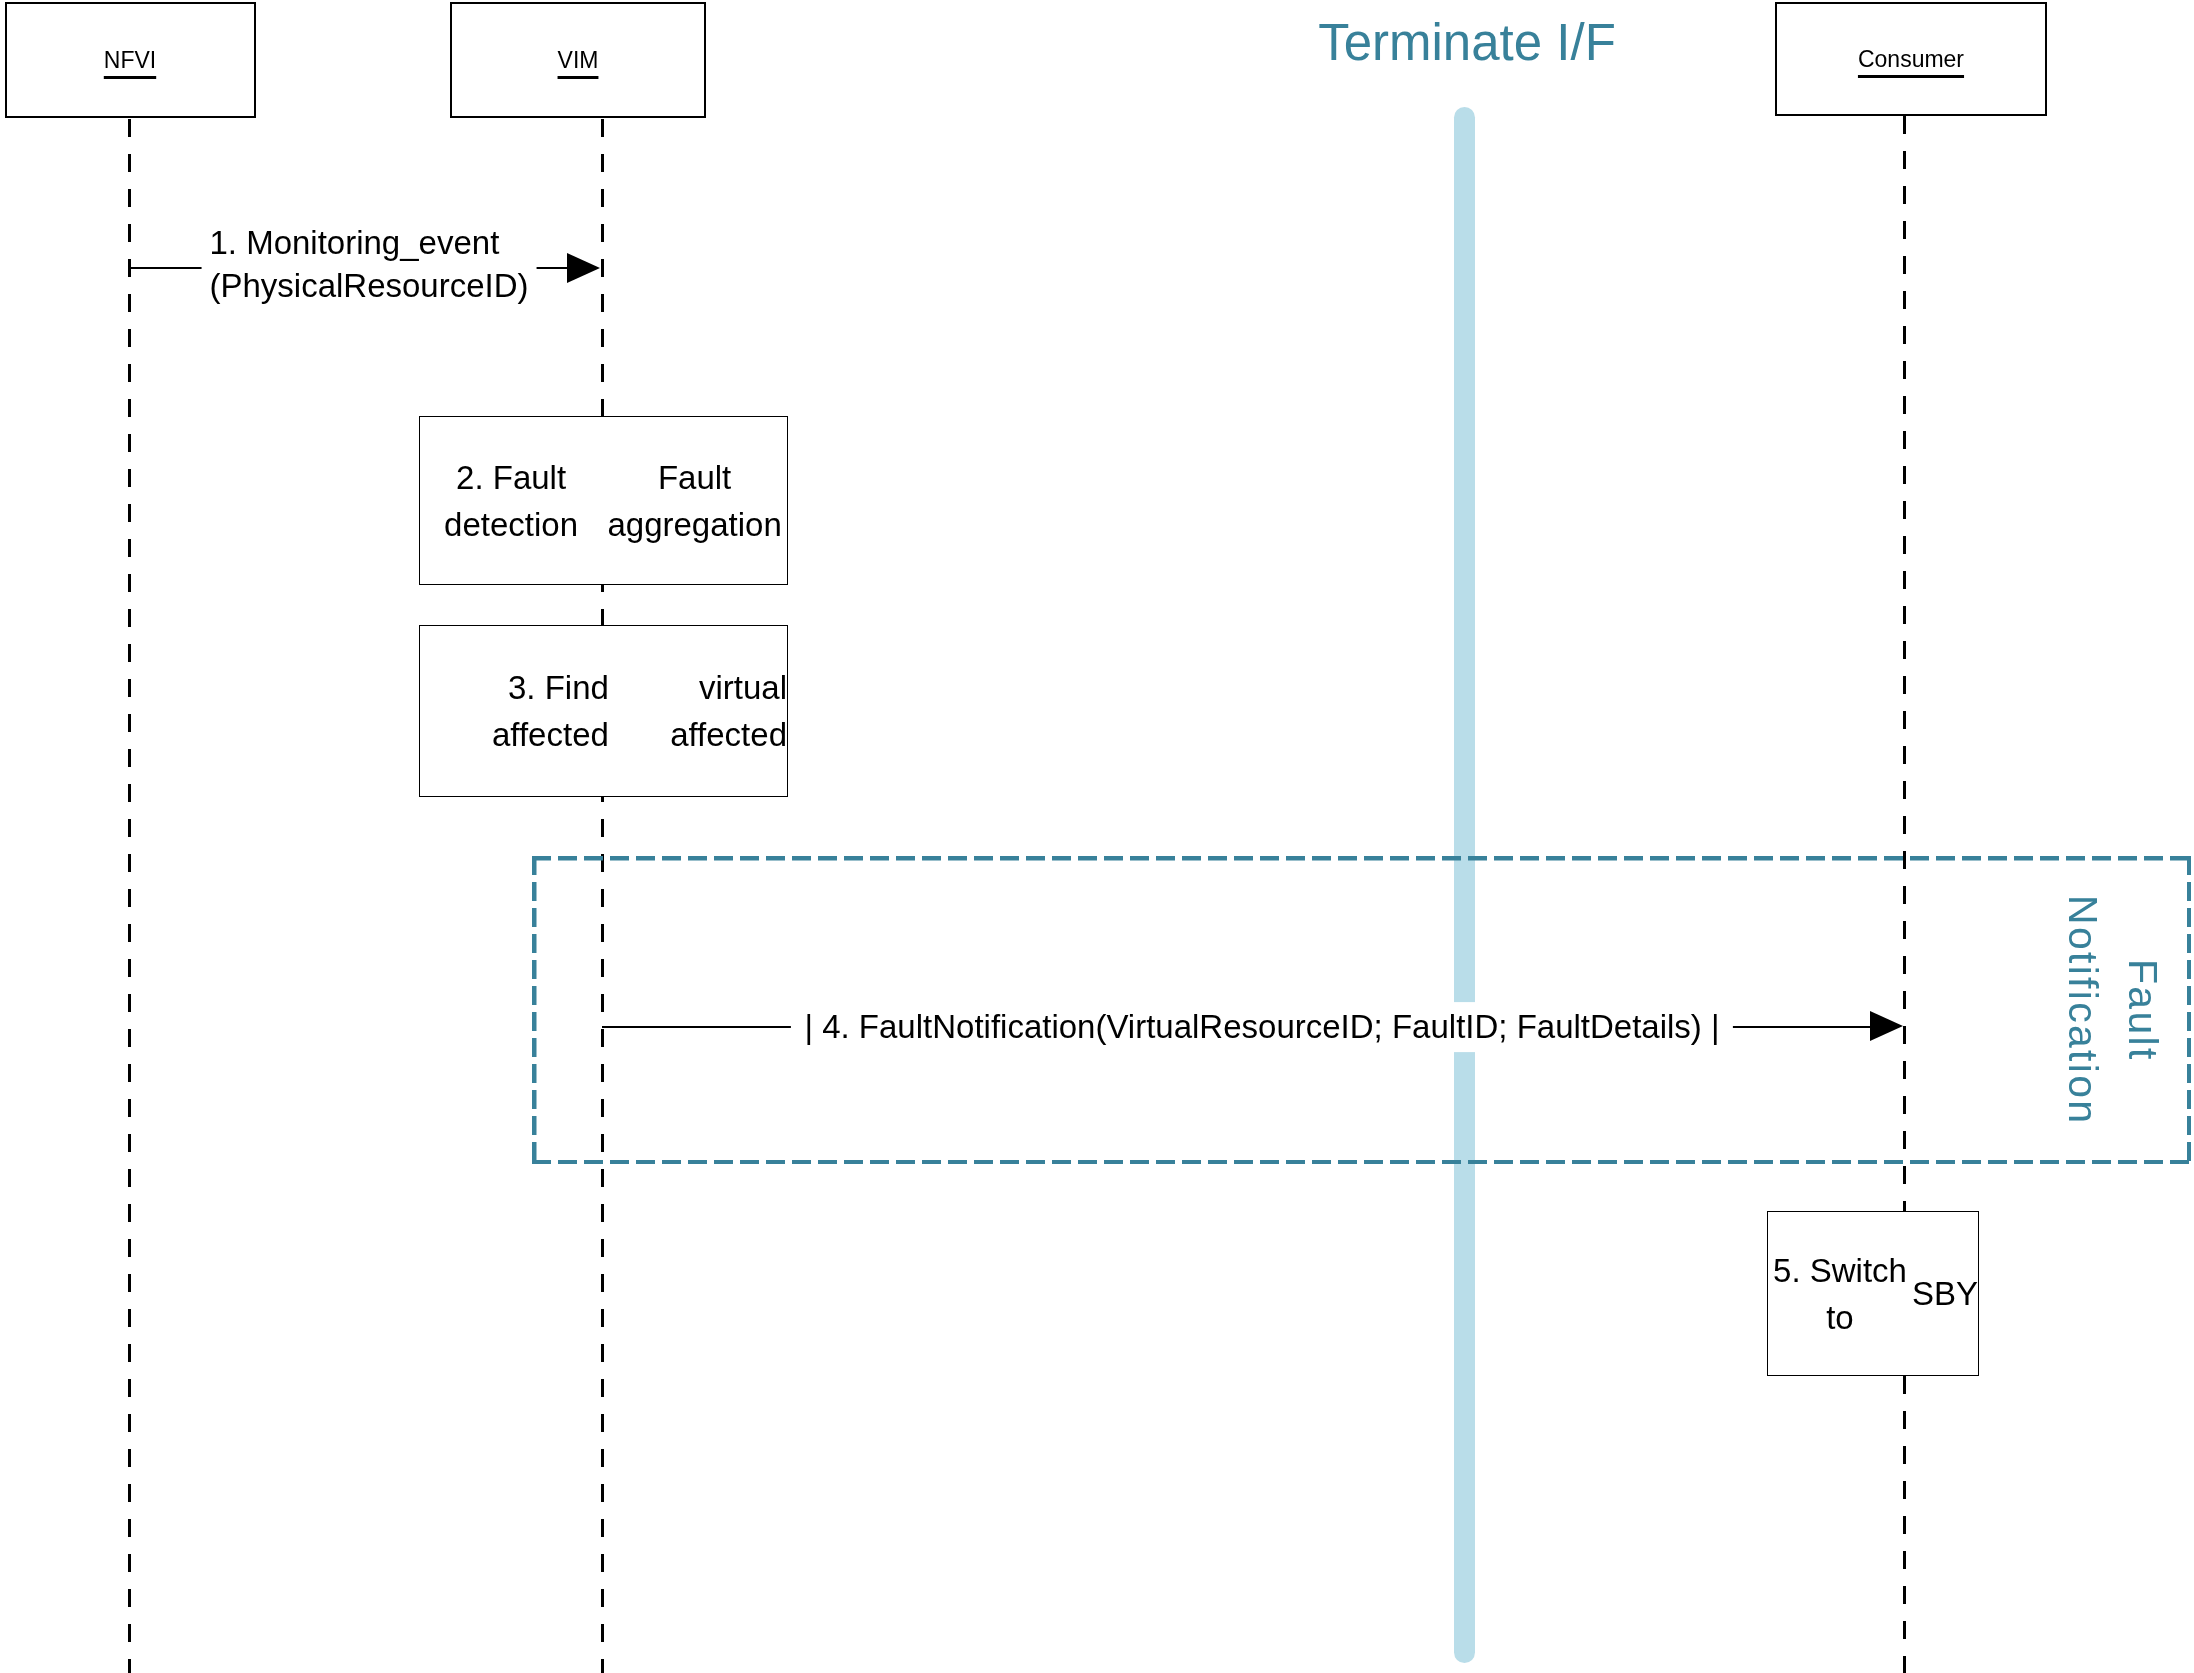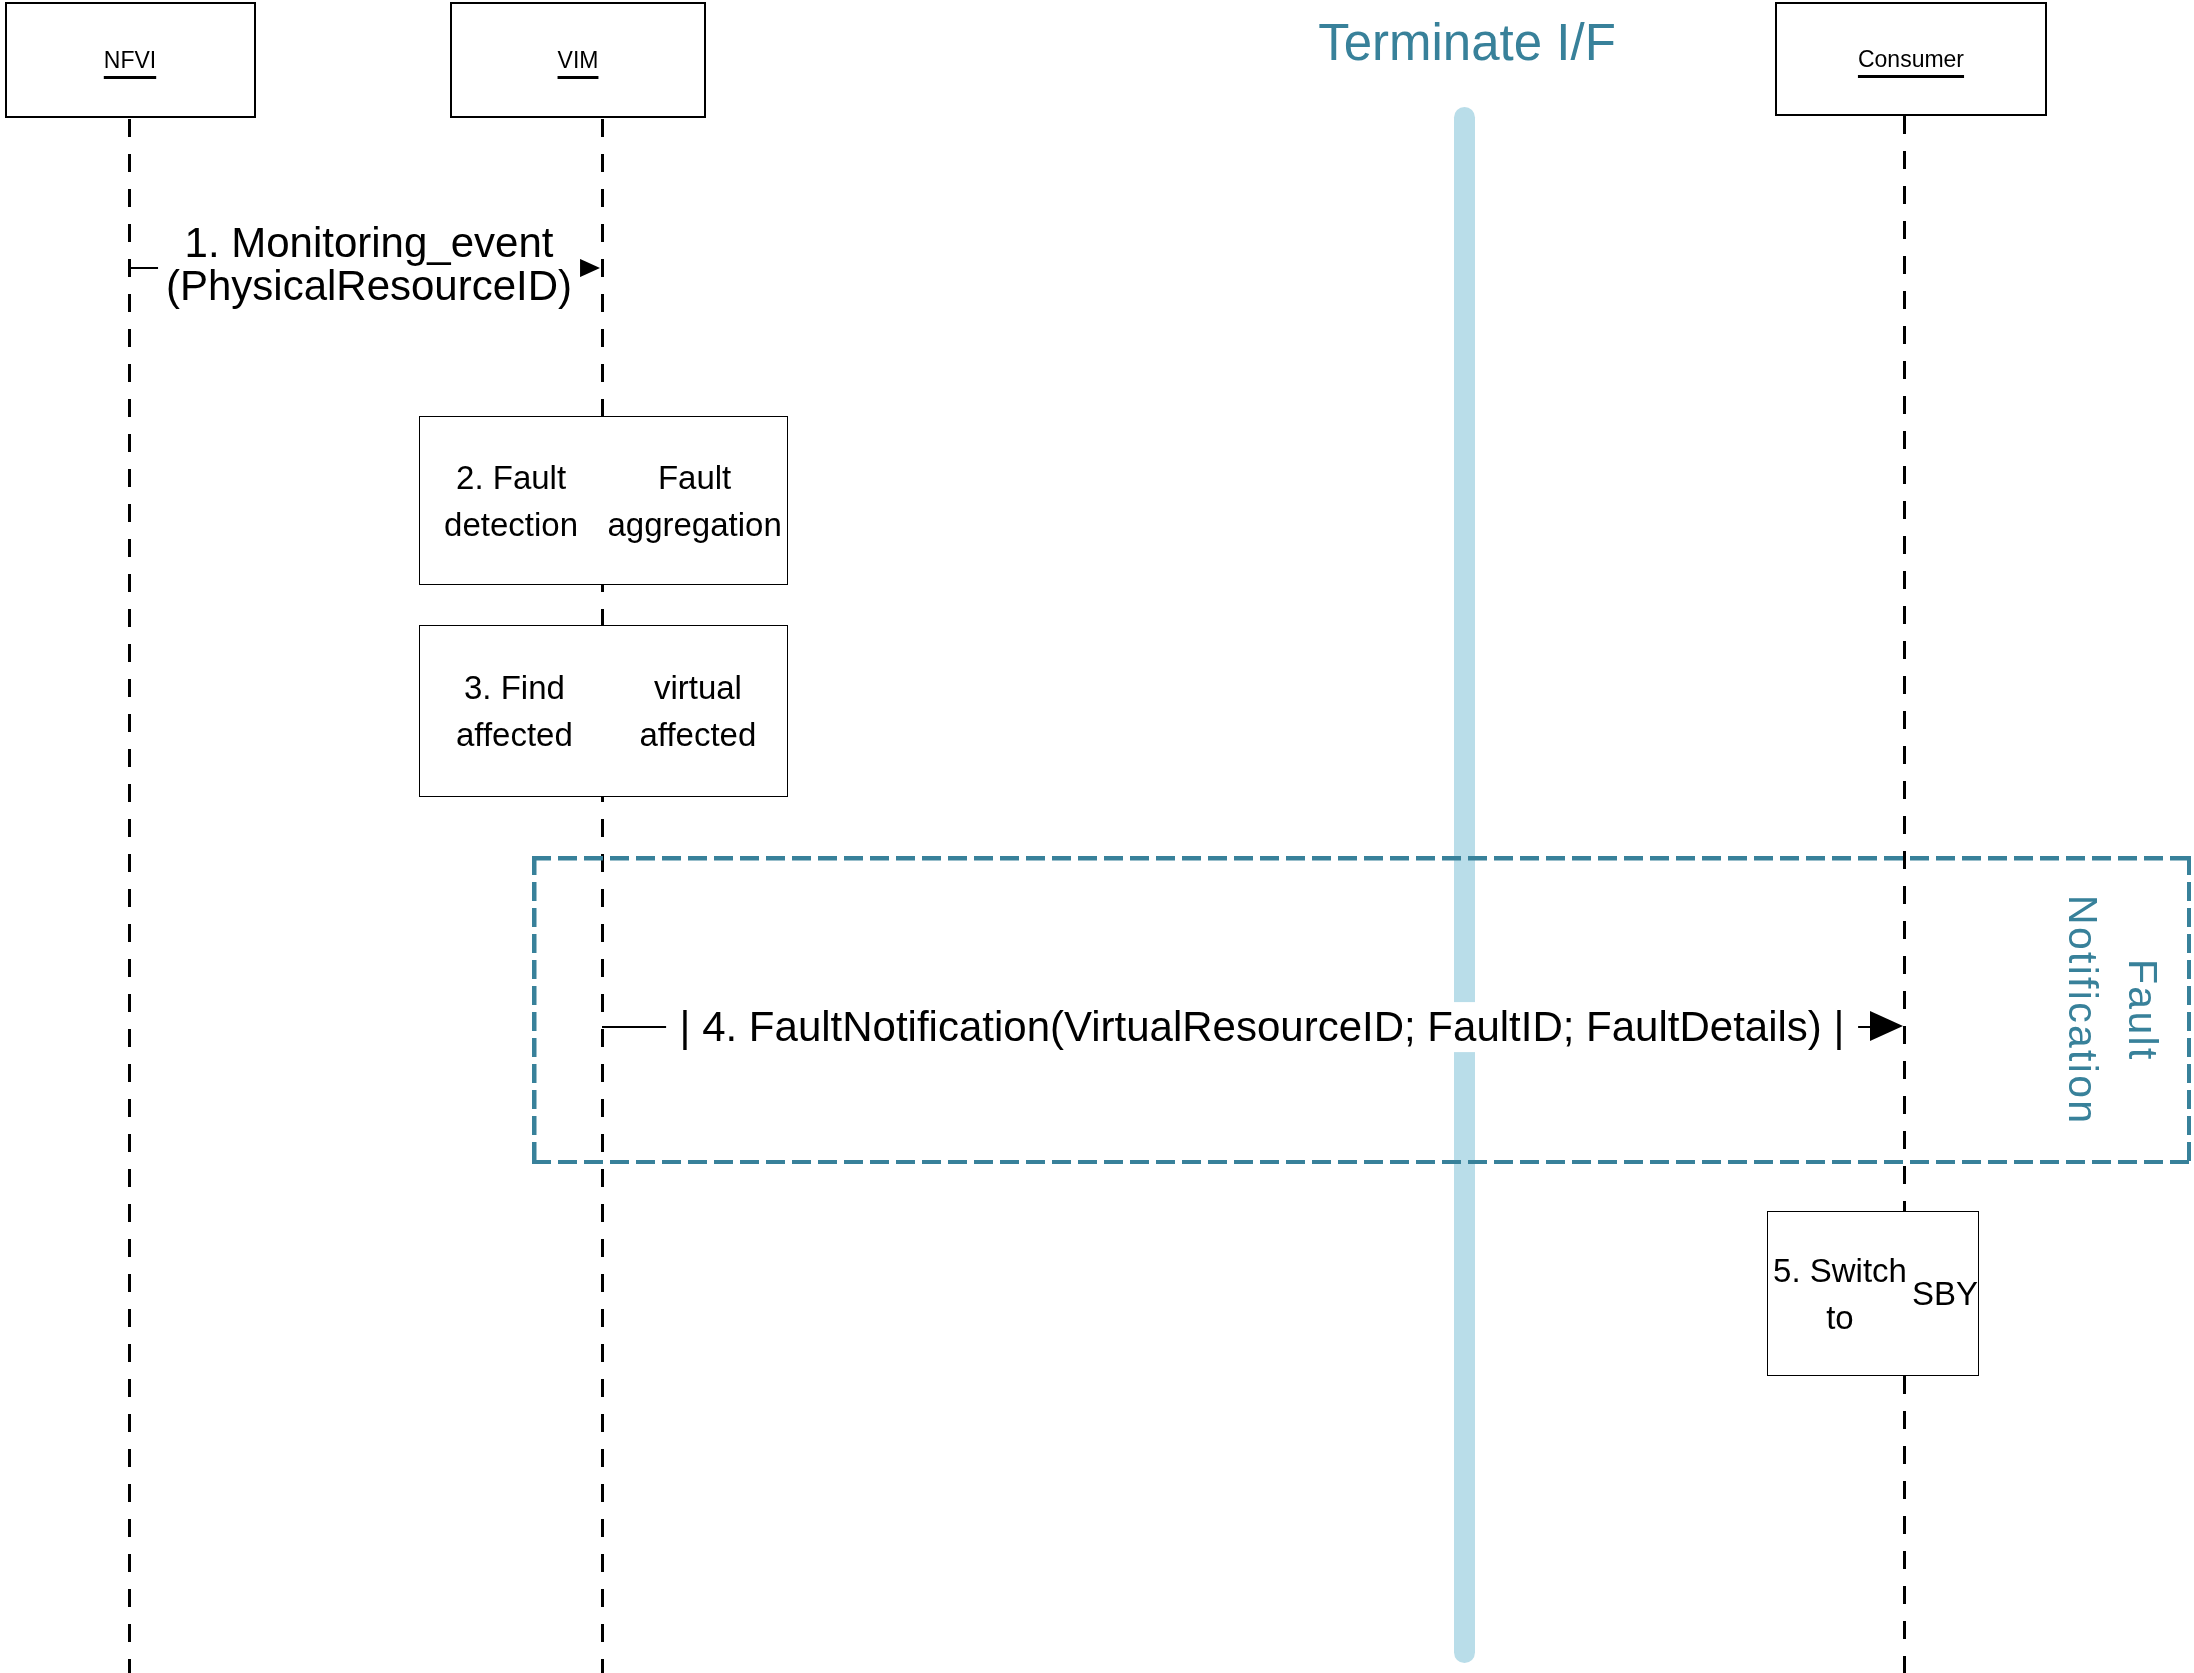--- a/index.html
+++ b/index.html
@@ -73,21 +73,21 @@
     display: flex;
     flex-direction: row;
     align-items: center;
     justify-content: center;
     text-align: center;
     font-size: 33px;
     line-height: 47px;
     z-index: 3;
   }
   .step-2 { left: 419px;  top: 416px;  width: 369px; height: 169px; }
-  .step-3 { left: 419px;  top: 625px; width: 369px; height: 172px; }
+  .step-3 { left: 419px;  top: 625px; width: 369px; height: 172px; text-align: right; }
   .step-5 { left: 1767px; top: 1211px; width: 212px; height: 165px; }
   .step-6 {
     left: 545px; top: 1436px; width: 1428px; height: 167px;
     border: 1.7px solid var(--box6-border, #303030);
     color: var(--gray-text, #8a8a8a);
     font-size: 32px;
     line-height: 46px;
   }
 
   
@@ -106,22 +106,21 @@
     border-bottom: 15.8px solid transparent;
     border-left: 33px solid #000;
     z-index: 4;
   }
   .msg1-arrow { left: 567px; top: 253px; }
   .msg4-arrow { left: 1870px; top: 1011px; }
   .msg-label {
     position: absolute;
     transform: translate(-50%, -50%);
     background: #ffffff;
-    text-align: center;
-    font-size: 42px;
+    font-size: 33px;
     z-index: 5;
   }
   .msg1-label {
     left: 369px; top: 264px;
     line-height: 43px;
     padding: 2.3px 7.9px;
     white-space: nowrap;
   }
   .msg4-label {
     left: 1262px; top: 1027px;

